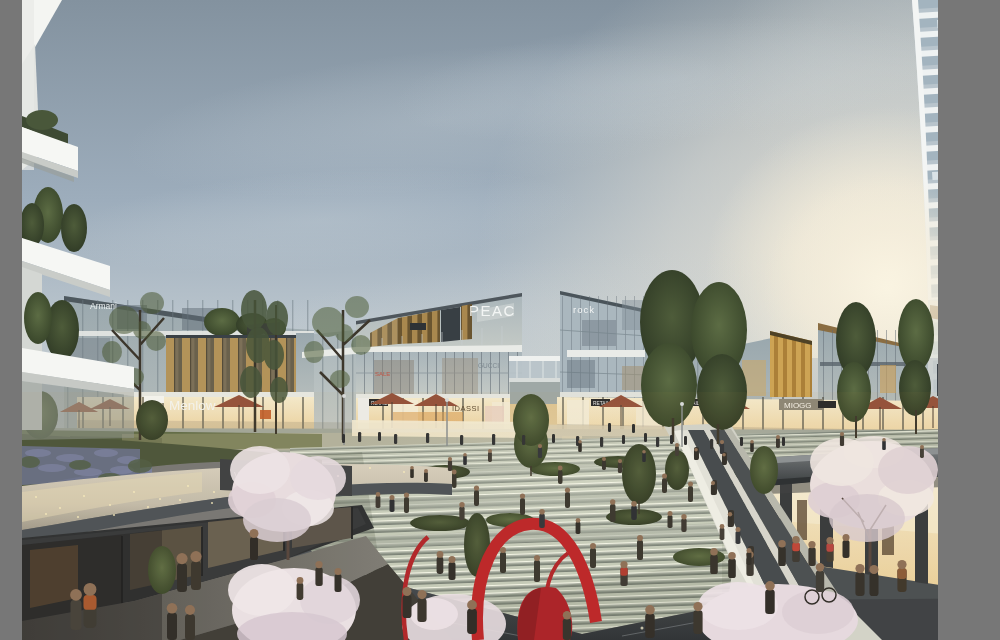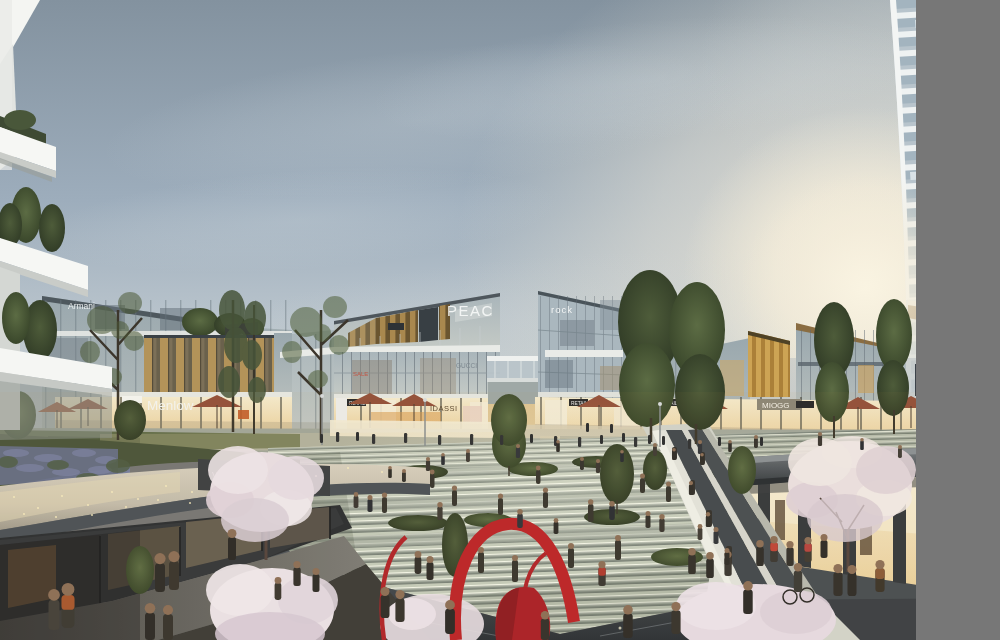--- a/index.html
+++ b/index.html
@@ -1,16 +1,16 @@
 <!DOCTYPE html>
 <html><head>
 <meta charset="utf-8">
 <style>
   html,body{margin:0;padding:0;background:#777;}
-  #stage{position:relative;width:916px;height:640px;overflow:hidden;font-family:"Liberation Sans",sans-serif;}
+  #stage{position:relative;width:916px;height:640px;overflow:hidden;font-family:"Liberation Sans",sans-serif;padding-left:22px;}
   svg{display:block;}
 </style>
 </head>
 <body>
 <div id="stage">
 <svg width="1000" height="640" viewBox="0 0 1000 640" xmlns="http://www.w3.org/2000/svg">
 <defs>
   <linearGradient id="sky" x1="0" y1="0" x2="0" y2="1">
     <stop offset="0" stop-color="#83929f"></stop>
     <stop offset="0.45" stop-color="#9dadbc"></stop>

